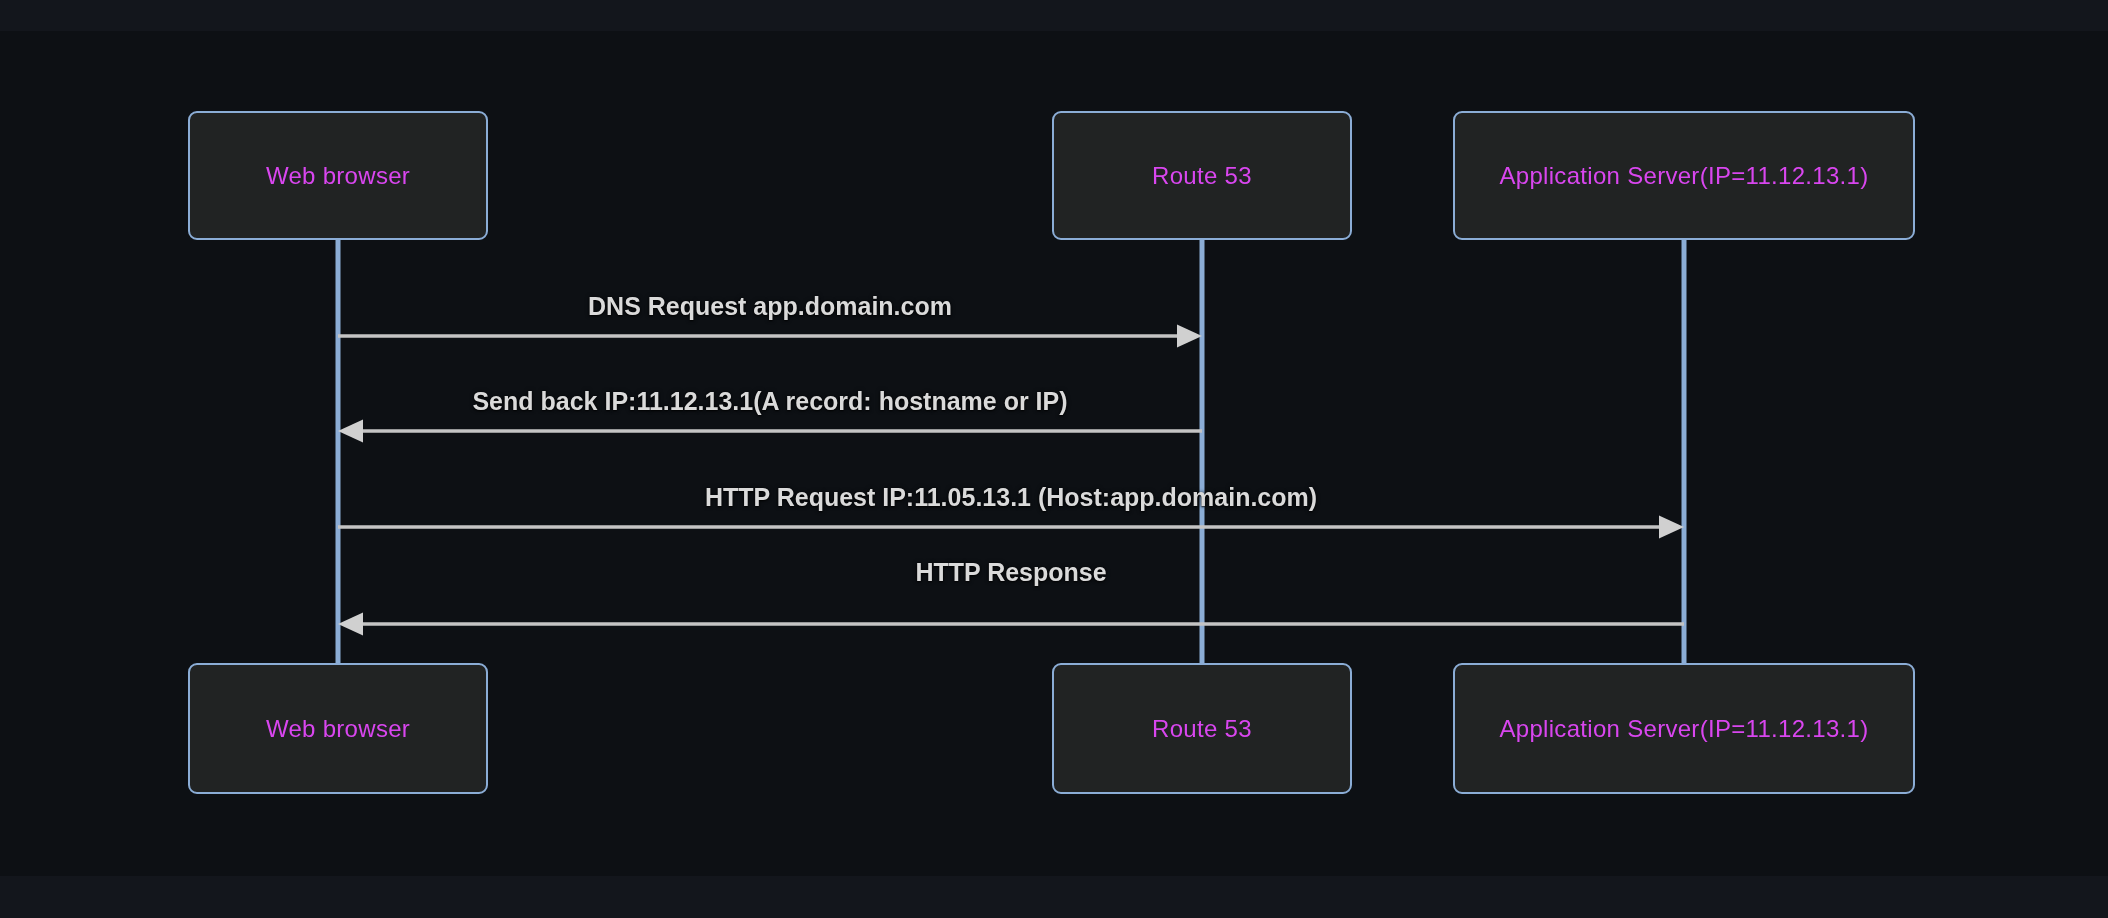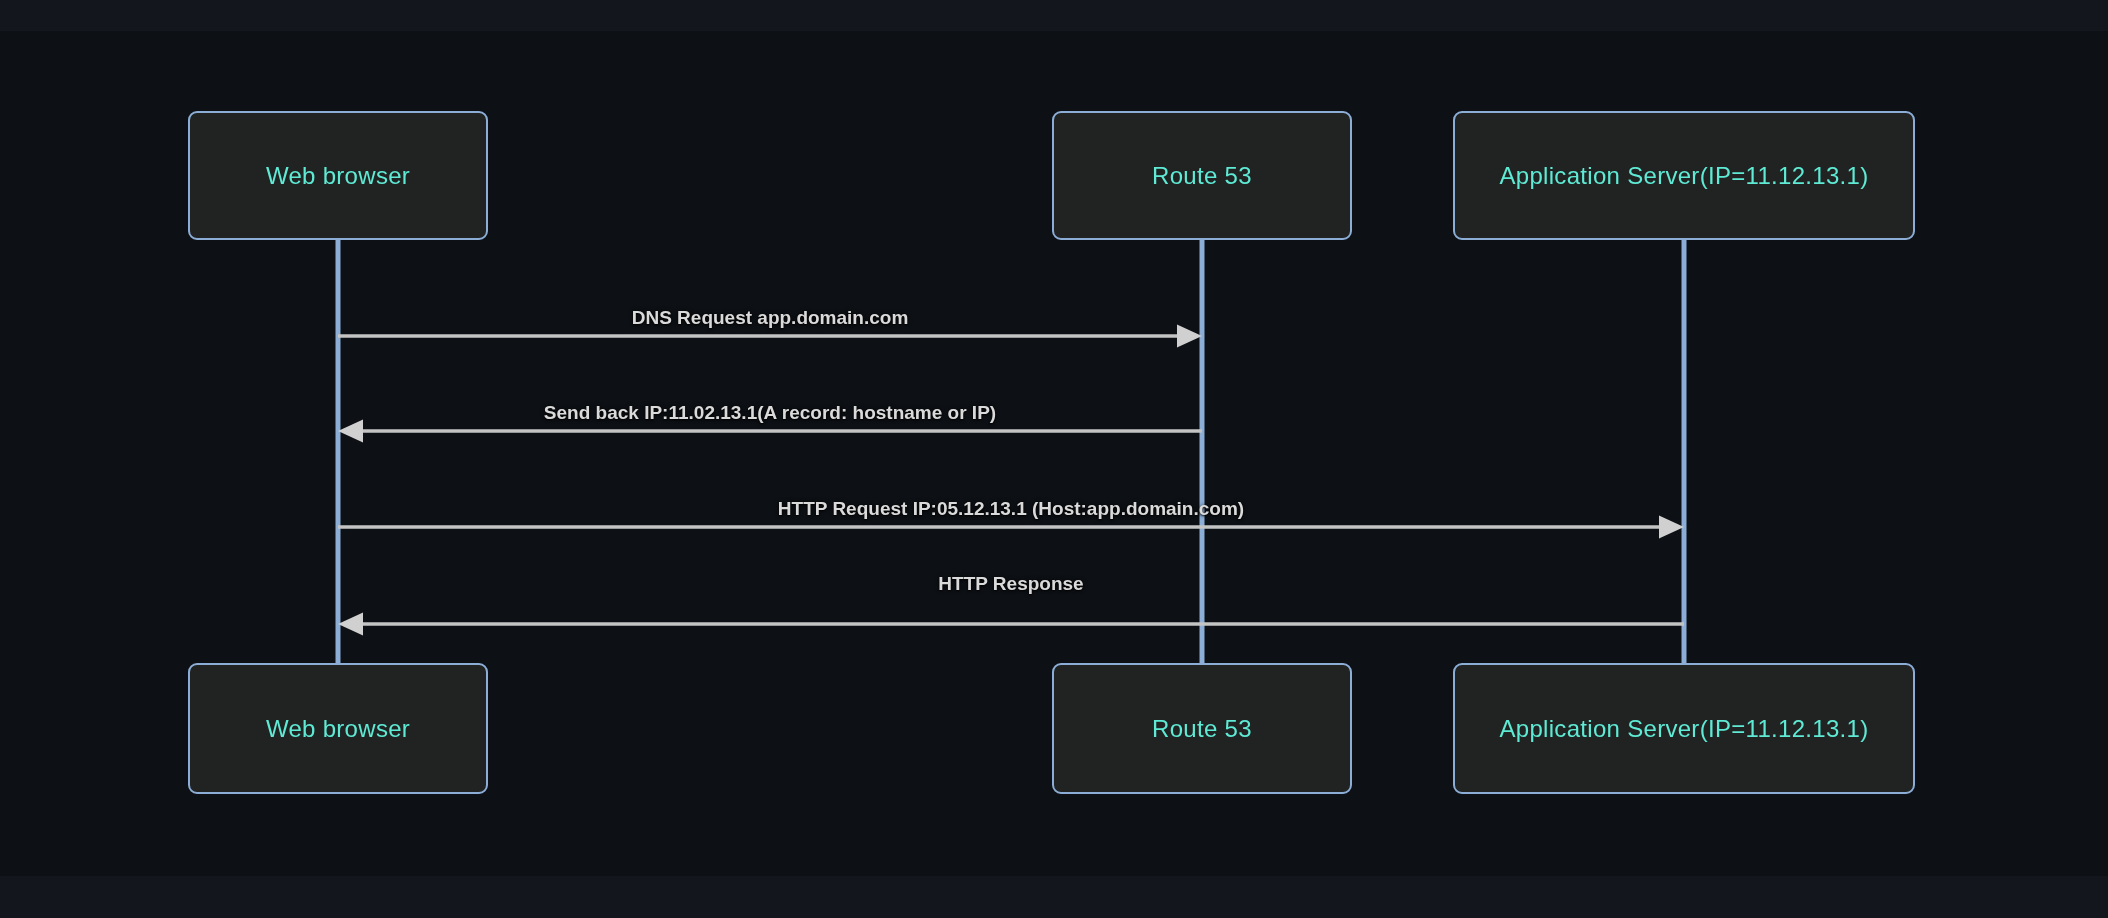--- a/index.html
+++ b/index.html
@@ -35,39 +35,38 @@
     box-sizing: border-box;
     background: #212323;
     border: 2.5px solid #8badd6;
     border-radius: 9px;
     display: flex;
     align-items: center;
     justify-content: center;
     z-index: 2;
   }
   .actor-label {
-    color: #5eead4;
+    color: #d946ef;
     font-size: 24px;
     font-weight: 400;
     letter-spacing: 0.3px;
     white-space: nowrap;
   }
 
   .message-label {
     position: absolute;
     transform: translateX(-50%);
     color: #dadada;
-    font-size: 19px;
+    font-size: 25px;
     font-weight: 700;
     white-space: nowrap;
     text-align: center;
     line-height: 30px;
     text-shadow: 0 1px 2px rgba(0,0,0,0.85), 0 0 4px rgba(0,0,0,0.6);
     z-index: 3;
-    margin-top: 12px;
   }
 </style>
 </head>
 <body>
 
 <div class="stage">
 
   <div class="band band-top"></div>
   <div class="band band-bottom"></div>
 
@@ -104,17 +103,17 @@
     <span class="actor-label">Web browser</span>
   </div>
   <div class="actor-box" style="left:1052px; top:663px; width:300px; height:131px;">
     <span class="actor-label">Route 53</span>
   </div>
   <div class="actor-box" style="left:1453px; top:663px; width:462px; height:131px;">
     <span class="actor-label">Application Server(IP=11.12.13.1)</span>
   </div>
 
   <div class="message-label" style="left:770px; top:291px;">DNS Request app.domain.com</div>
-  <div class="message-label" style="left:770px; top:386px;">Send back IP:11.02.13.1(A record: hostname or IP)</div>
-  <div class="message-label" style="left:1011px; top:482px;">HTTP Request IP:05.12.13.1 (Host:app.domain.com)</div>
+  <div class="message-label" style="left:770px; top:386px;">Send back IP:11.12.13.1(A record: hostname or IP)</div>
+  <div class="message-label" style="left:1011px; top:482px;">HTTP Request IP:11.05.13.1 (Host:app.domain.com)</div>
   <div class="message-label" style="left:1011px; top:557px;">HTTP Response</div>
 
 </div>
 
 </body></html>

